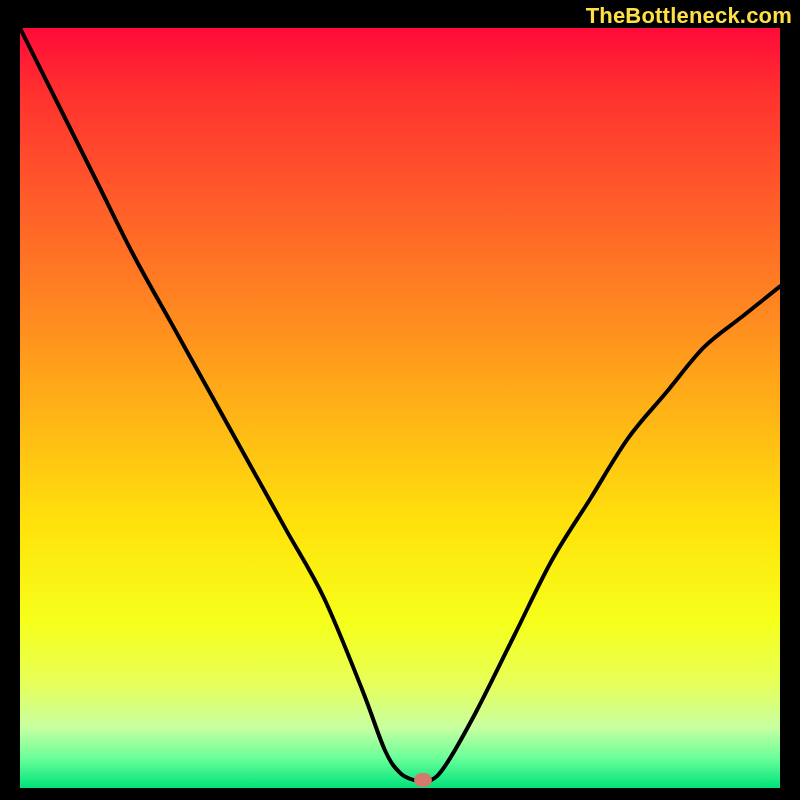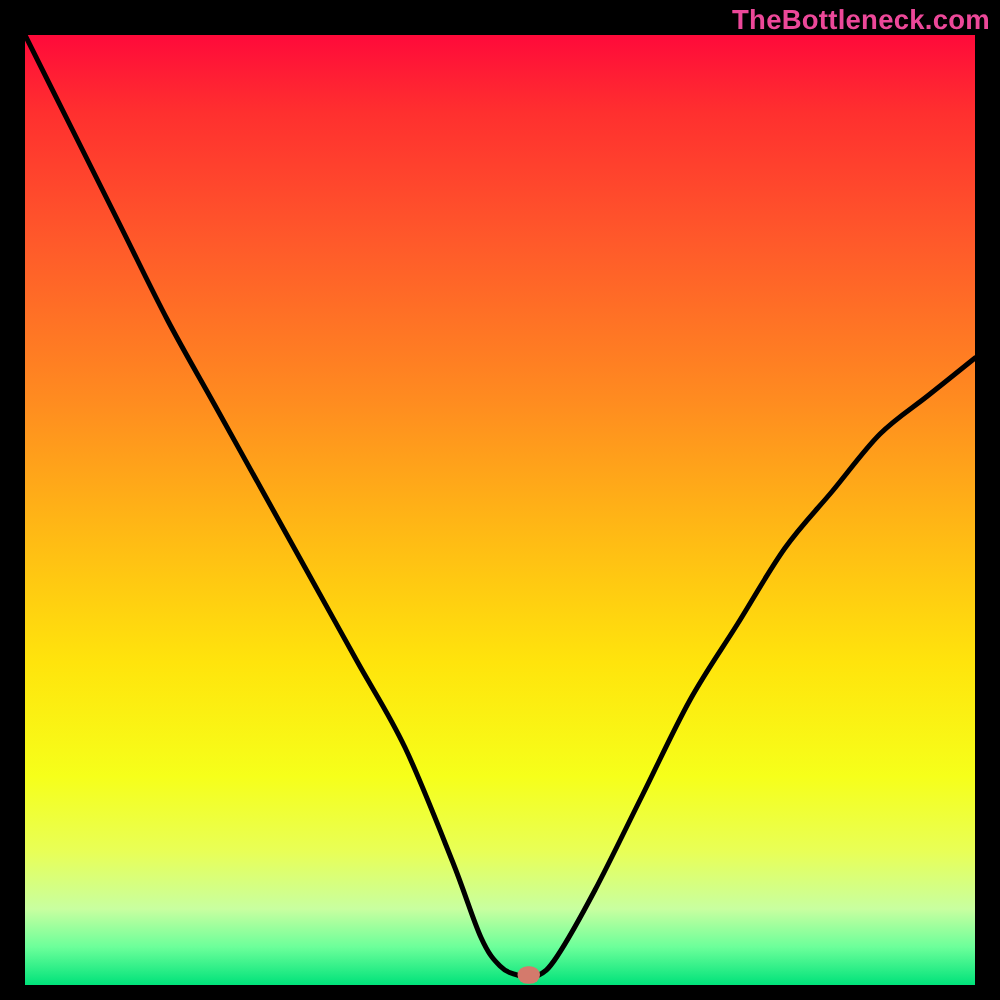--- a/index.html
+++ b/index.html
@@ -14,21 +14,21 @@
   .frame {
     position: relative;
     width: 800px;
     height: 800px;
     background: #000;
   }
   .watermark {
     position: absolute;
     top: 3px;
     right: 8px;
-    color: #ec4899;
+    color: #fde047;
     font-size: 22px;
     font-weight: 600;
     letter-spacing: 0.2px;
   }
   .plot {
     position: absolute;
     left: 20px;
     top: 28px;
     width: 760px;
     height: 760px;

